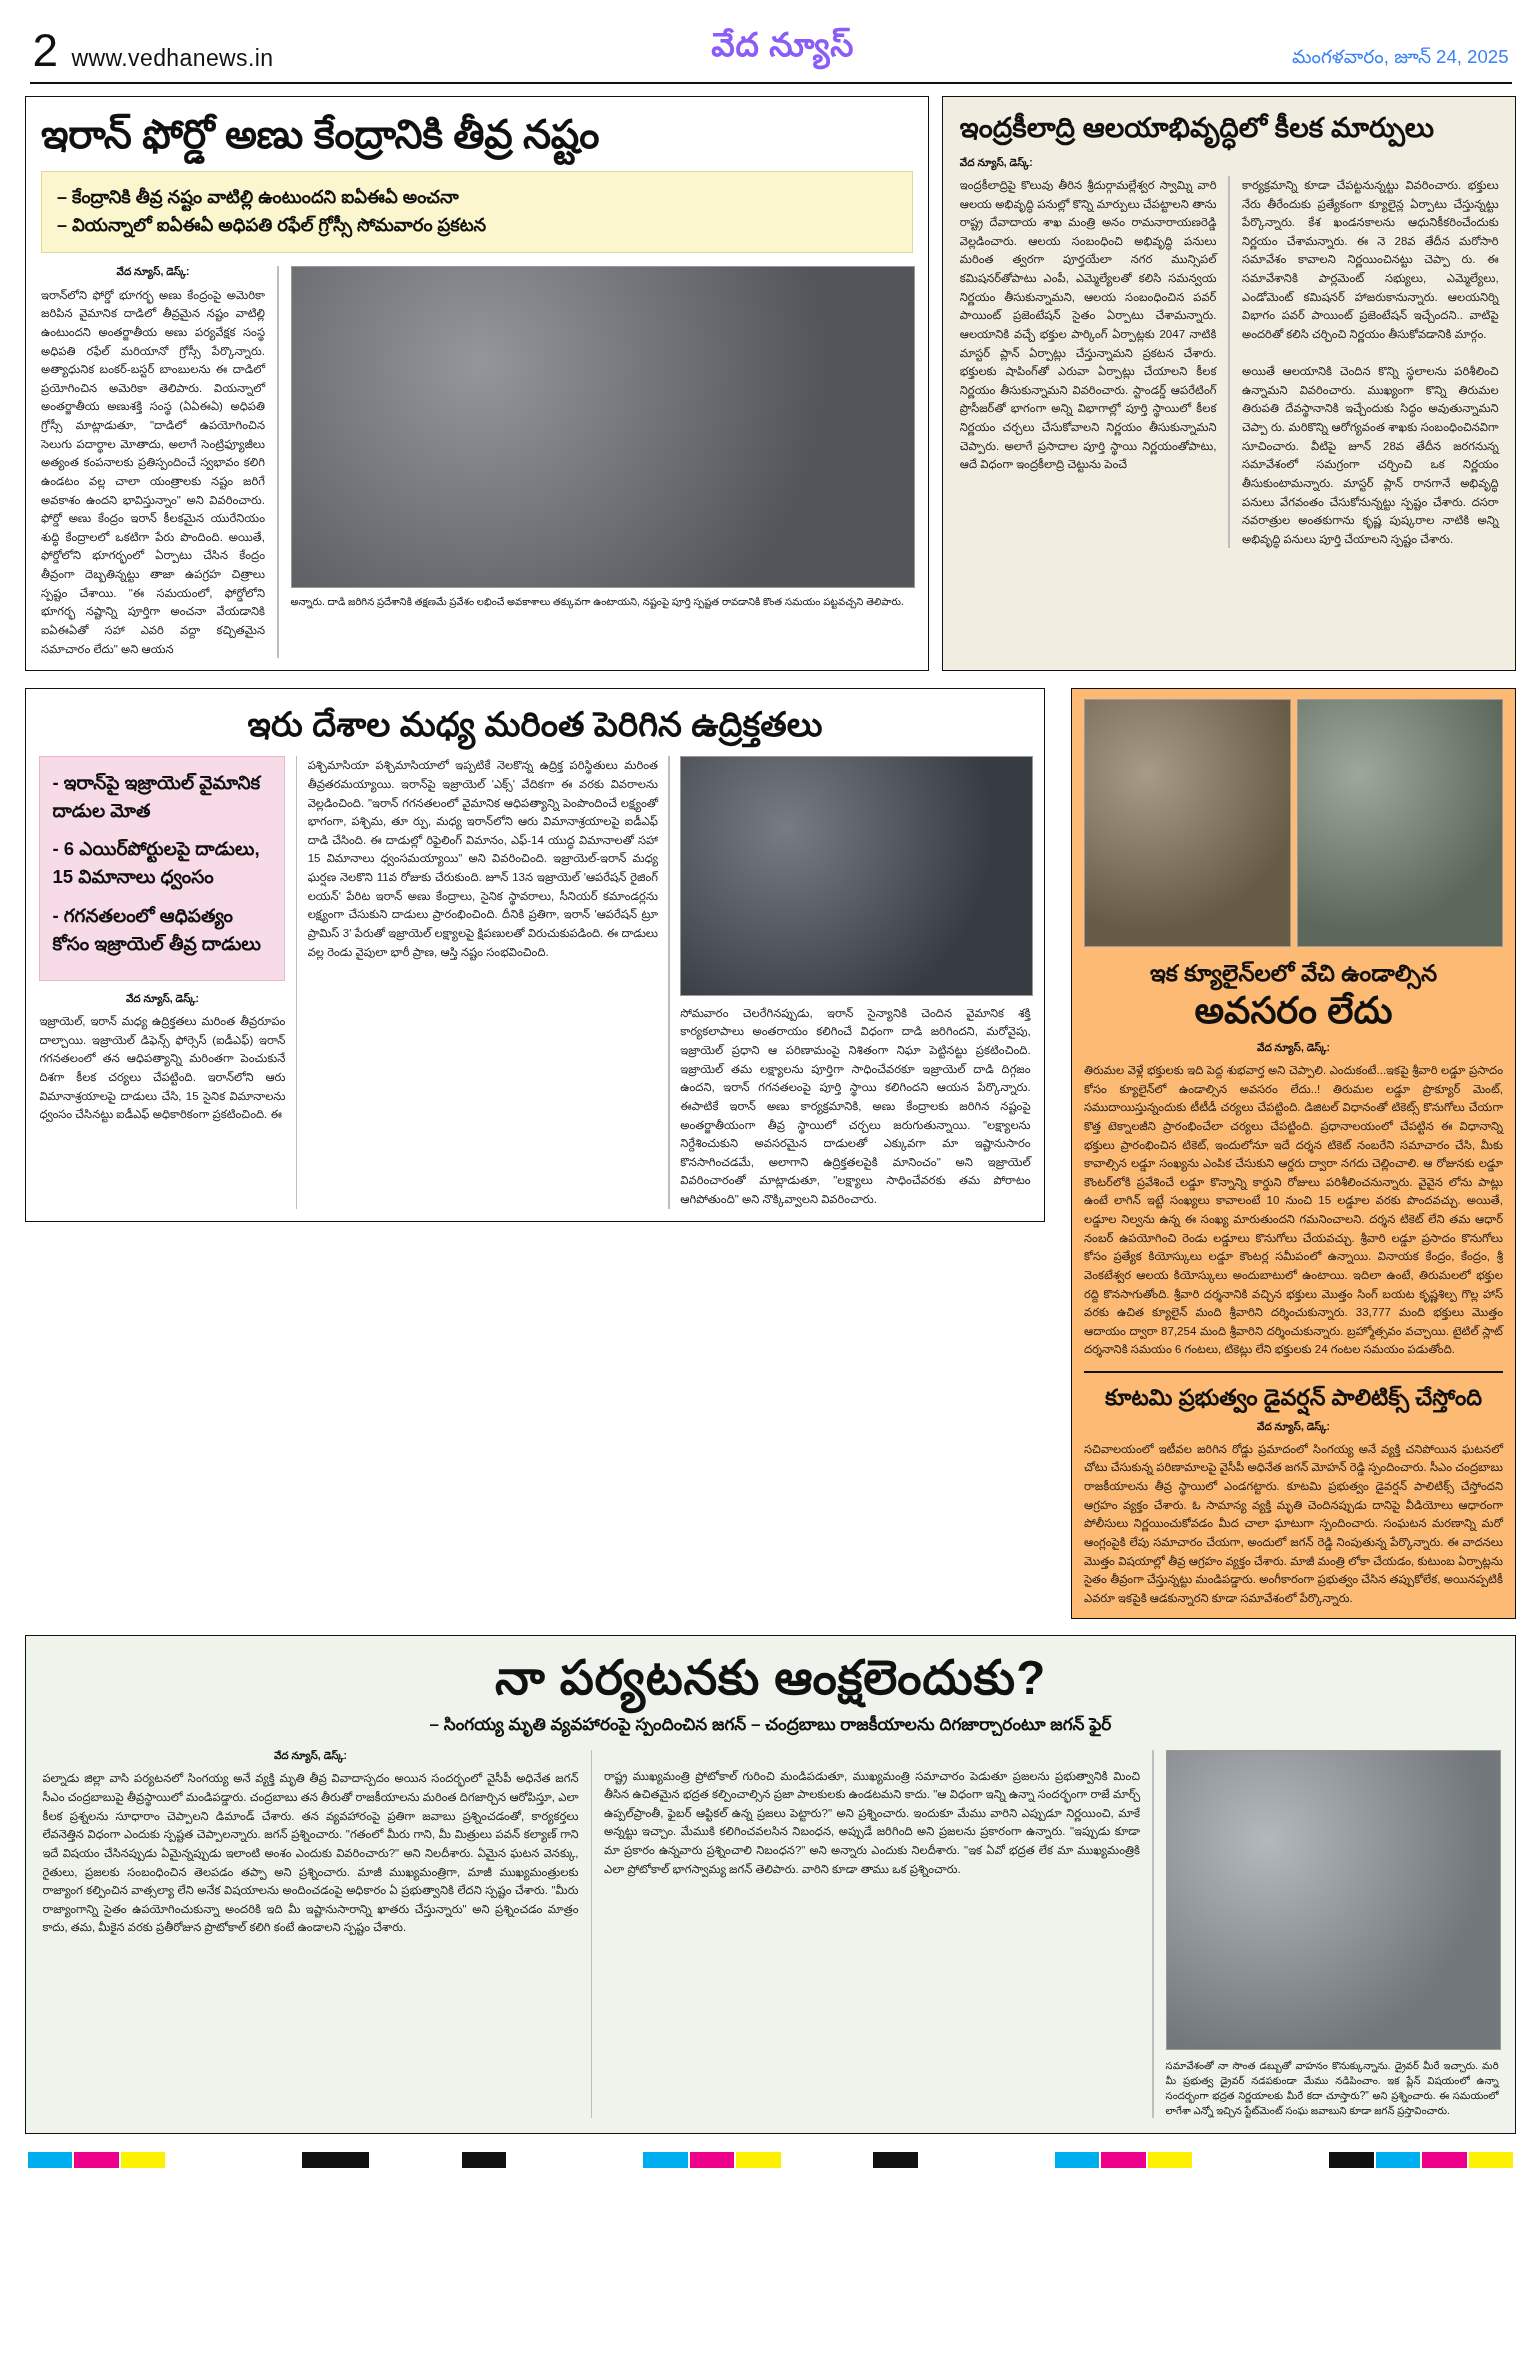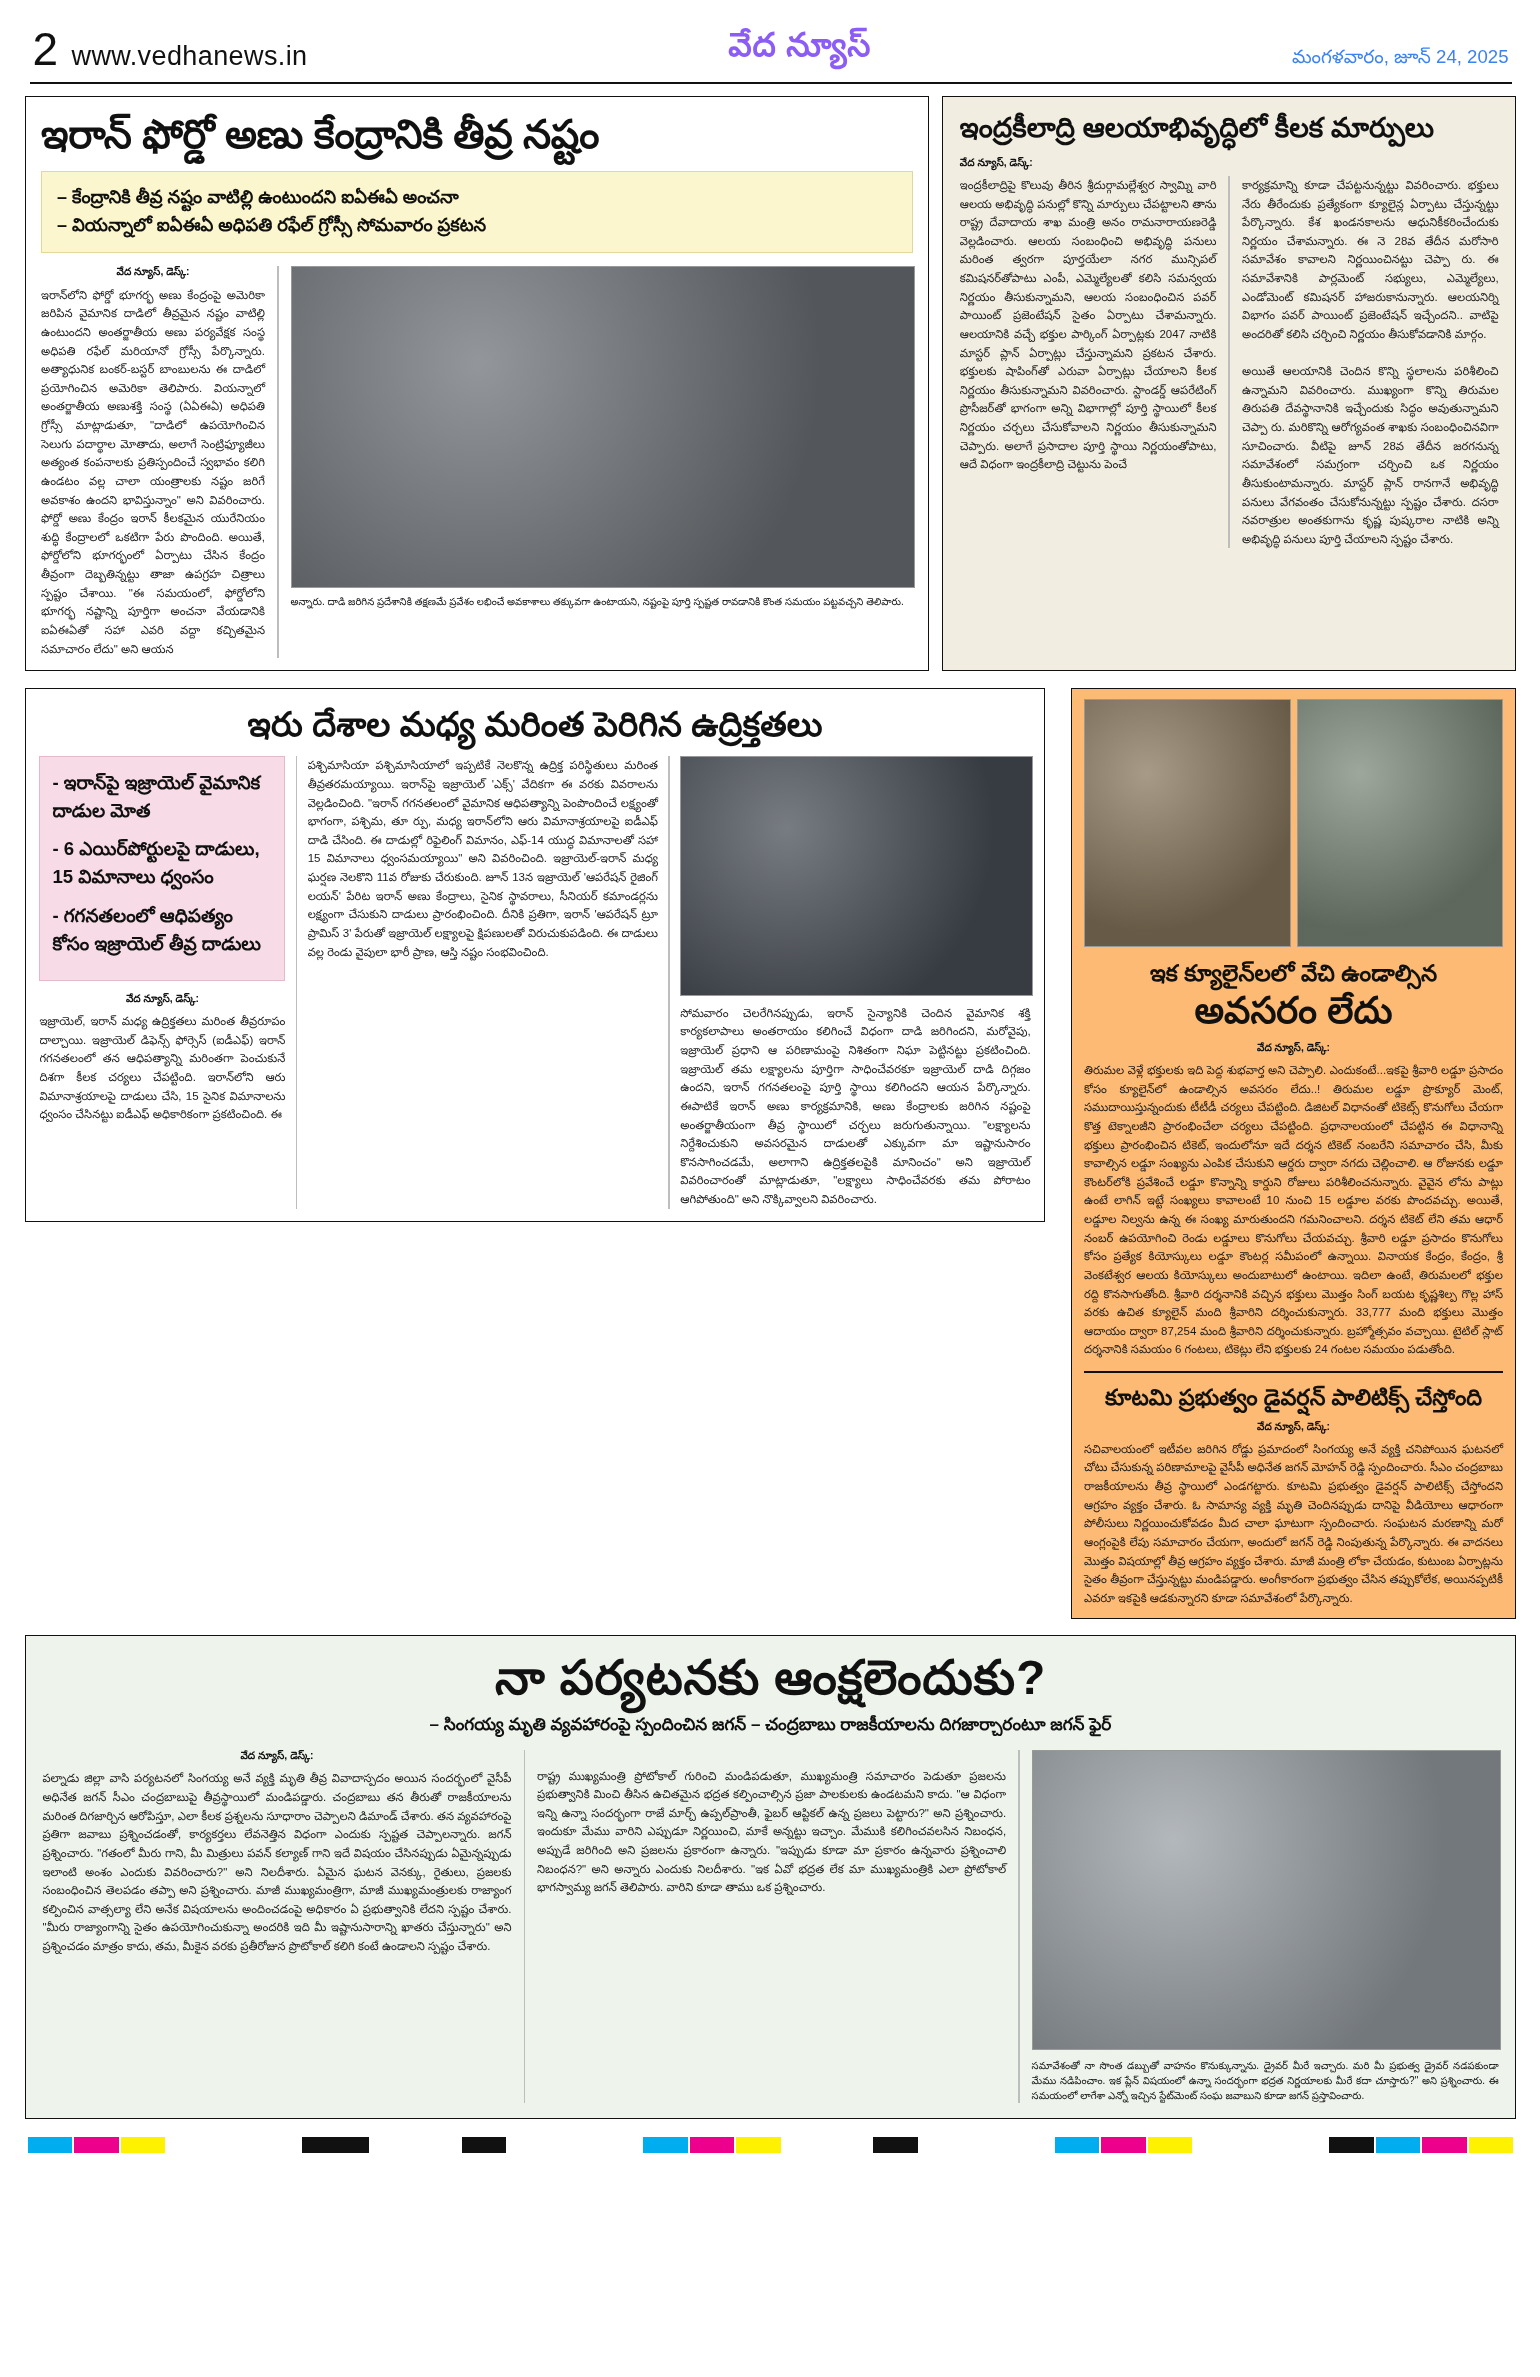--- a/index.html
+++ b/index.html
@@ -3,21 +3,21 @@
 <meta charset="utf-8">
 <style>
   html,body{margin:0;padding:0;background:#ffffff;}
   body{font-family:"Liberation Sans",sans-serif;color:#111;}
   .page{width:1541px;min-height:2377px;position:relative;background:#fff;box-sizing:border-box;padding:21px 25px 0 25px;}
 
   
   .masthead{display:flex;align-items:flex-end;justify-content:space-between;padding:4.5px 7.5px 10.4px 7.5px;}
   .mast-left{display:flex;align-items:baseline;gap:13.4px;}
   .page-num{font-size:46px;font-weight:400;line-height:.9;color:#111;}
-  .site-url{font-size:27px;letter-spacing:0.4px;color:#111;}
+  .site-url{font-size:23px;letter-spacing:0.4px;color:#111;}
   .mast-title{font-size:33px;font-weight:bold;color:#8b5cf6;letter-spacing:0.7px;}
   .mast-date{font-size:18.6px;color:#3b82f6;}
   .rule{height:2.2px;background:#111;margin:0 4.5px 12px 4.5px;}
 
   
   .col-rule{background:#bdbdbd;width:1.5px;}
   .body-te{font-size:11.5px;line-height:1.62;text-align:justify;color:#1a1a1a;}
   .byline{font-size:10.4px;font-weight:bold;text-align:center;margin:0 0 5.2px 0;}
   .headline{font-weight:bold;color:#111;}
   .caption{font-size:10px;line-height:1.5;text-align:justify;}
@@ -49,21 +49,21 @@
   .h2-curing2{font-size:37px;text-align:center;line-height:1.15;margin:1.5px 0 9px 0;}
   .h2-kutami{font-size:22.4px;text-align:center;line-height:1.35;margin:10.4px 0 7.5px 0;}
   .thin-rule{height:1.5px;background:#111;margin:12px 0 9px 0;}
 
   
   .bot-zone{margin-top:16.4px;border:1.5px solid #111;background:#eef4ec;padding:13.4px 16.4px 15px 16.4px;box-sizing:border-box;}
   .h3-jagan{font-size:48px;text-align:center;line-height:1.15;letter-spacing:0.7px;}
   .sub-jagan{font-size:17px;font-weight:bold;text-align:center;margin:10.4px 0 12px 0;}
   .bot-grid{display:flex;gap:12px;}
   .bot-grid .c{flex:1;}
-  .bot-grid .cw{width:467px;flex:none;}
+  .bot-grid .cw{width:333px;flex:none;}
 
   
   .colorbar{display:flex;gap:2.2px;margin:18px 3px 7.5px 3px;height:16.4px;}
   .colorbar span{display:block;}
 </style>
 </head>
 <body>
 
 <div class="page">
 

